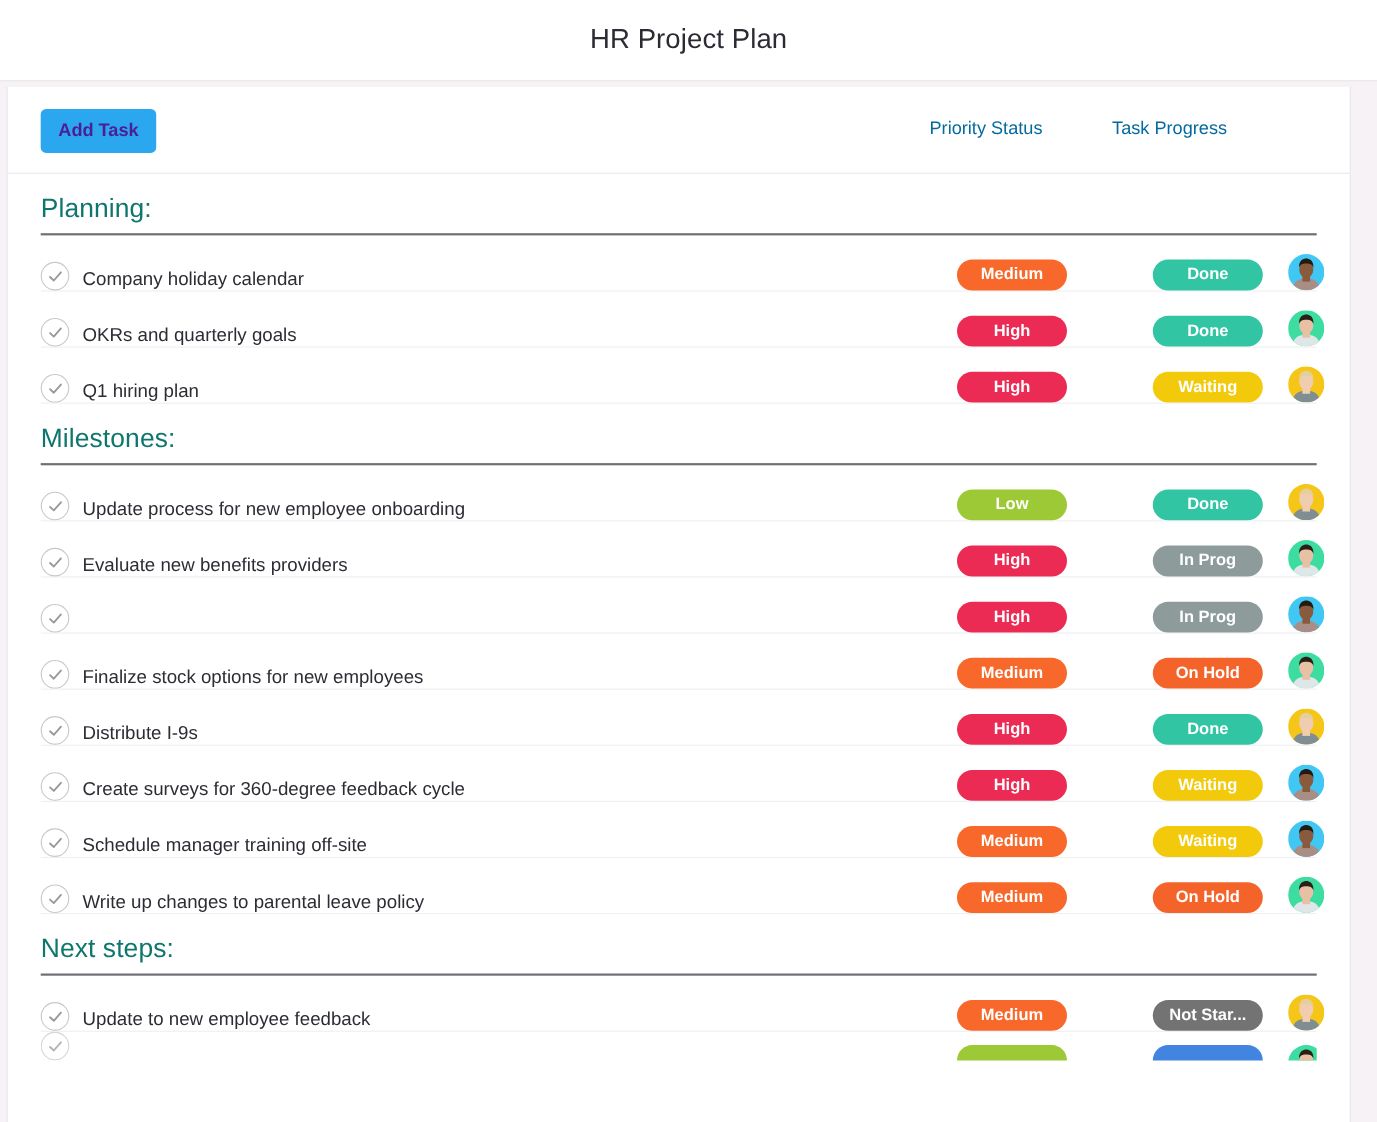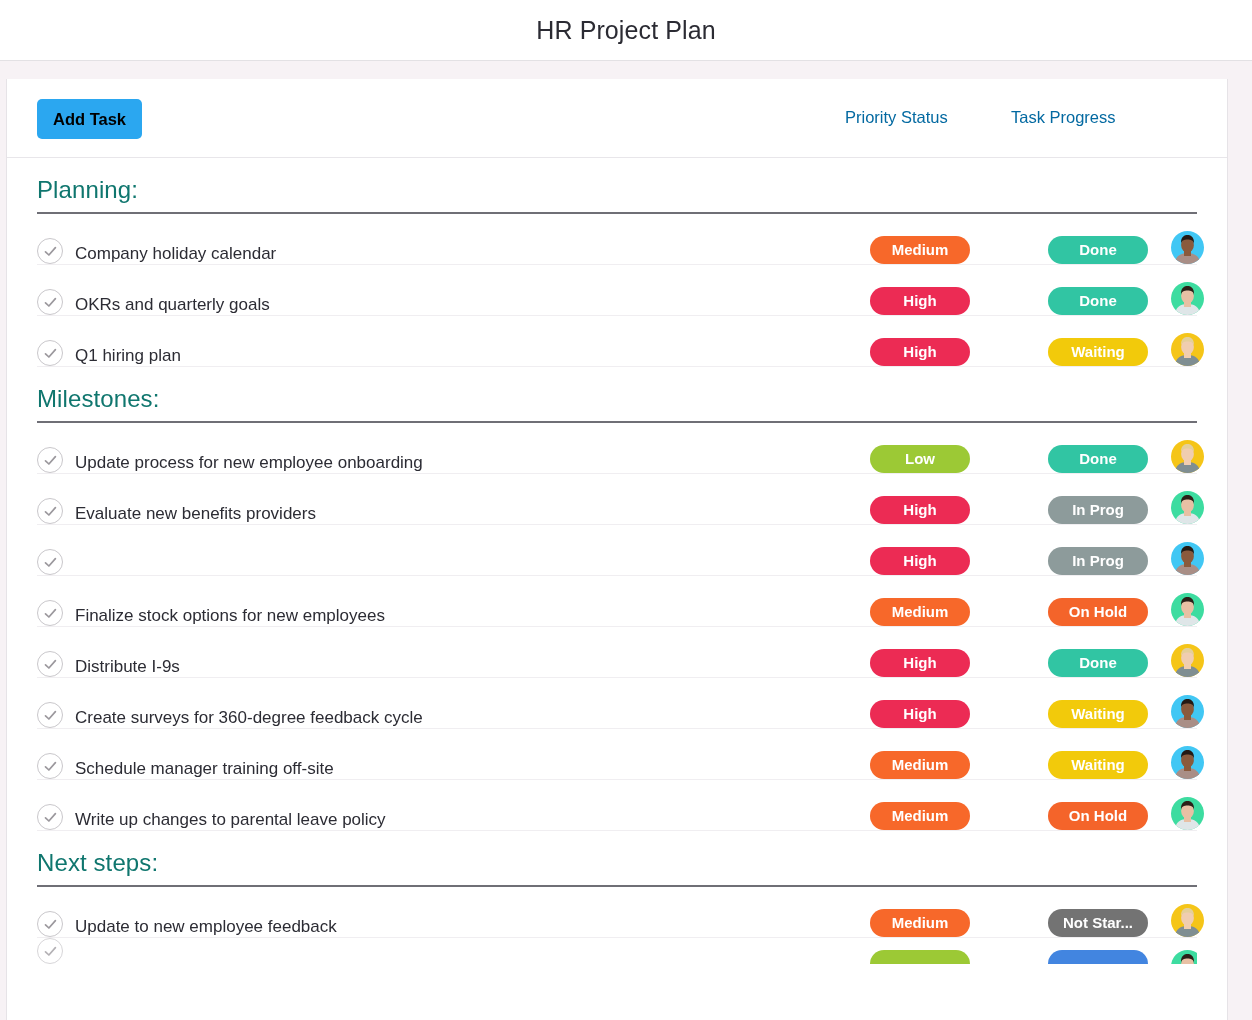--- a/index.html
+++ b/index.html
@@ -16,21 +16,21 @@
   }
   .app {
     position: relative;
     width: 1252px;
     height: 1020px;
     background: #f7f2f5;
     overflow: hidden;
   }
   
   .titlebar {
-    height: 61px;
+    height: 74px;
     background: #ffffff;
     display: flex;
     align-items: center;
     justify-content: center;
     border-bottom: 1px solid #e3e1e4;
     box-sizing: border-box;
   }
   .title-text {
     font-size: 25px;
     color: #2b2b33;
@@ -54,21 +54,21 @@
     position: relative;
     height: 79px;
     border-bottom: 1px solid #e8e6ea;
     box-sizing: border-box;
   }
   .add-task-btn {
     position: absolute;
     left: 30px;
     top: 20px;
     background: #2ba7f0;
-    color: #000000;
+    color: #4c1d95;
     border: none;
     border-radius: 5px;
     font-size: 16.5px;
     font-weight: bold;
     padding: 0 16px;
     height: 40px;
     line-height: 40px;
     cursor: pointer;
     font-family: "Liberation Sans", sans-serif;
   }

